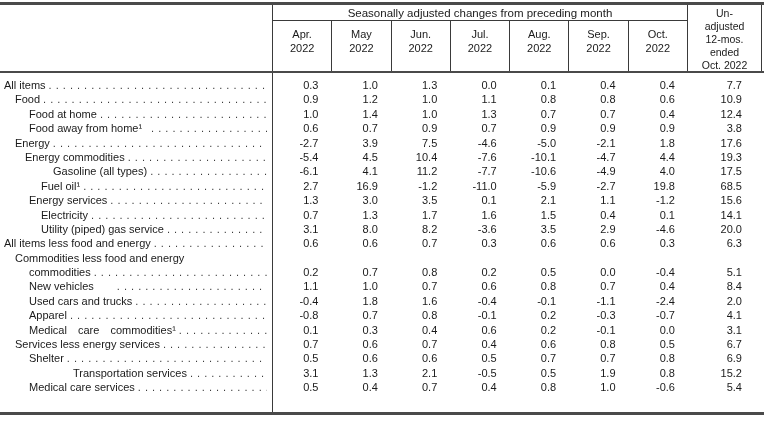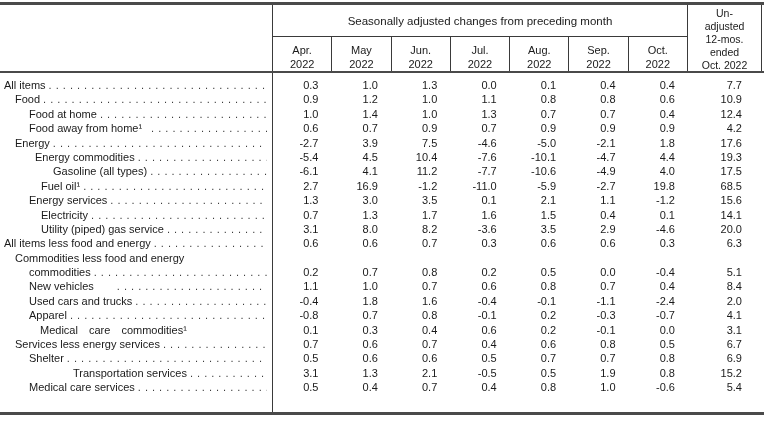--- a/index.html
+++ b/index.html
@@ -32,21 +32,21 @@
   .months-block {
     width: 416px;
     flex: none;
     display: flex;
     flex-direction: column;
     border-left: 1px solid #3a3a3a;
     border-right: 1px solid #3a3a3a;
     box-sizing: border-box;
   }
   .spanner {
-    height: 32px;
+    height: 16px;
     border-bottom: 1px solid #3a3a3a;
     display: flex;
     align-items: center;
     justify-content: center;
     font-size: 11.5px;
     box-sizing: border-box;
   }
   .month-cells { flex: 1; display: flex; }
   .month-cell {
     flex: 1;
@@ -237,41 +237,41 @@
               <span class="leader"></span>
             </div>
           </div>
           <div class="val">0.6</div>
           <div class="val">0.7</div>
           <div class="val">0.9</div>
           <div class="val">0.7</div>
           <div class="val">0.9</div>
           <div class="val">0.9</div>
           <div class="val">0.9</div>
-          <div class="val last">4.2</div>
+          <div class="val last">3.8</div>
         </div>
         <div class="row">
           <div class="stub">
             <div class="line" style="padding-left: 15px;">
               <span>Energy</span>
               <span class="leader"></span>
             </div>
           </div>
           <div class="val">-2.7</div>
           <div class="val">3.9</div>
           <div class="val">7.5</div>
           <div class="val">-4.6</div>
           <div class="val">-5.0</div>
           <div class="val">-2.1</div>
           <div class="val">1.8</div>
           <div class="val last">17.6</div>
         </div>
         <div class="row">
           <div class="stub">
-            <div class="line" style="padding-left: 35px;">
+            <div class="line" style="padding-left: 25px;">
               <span>Energy commodities</span>
               <span class="leader"></span>
             </div>
           </div>
           <div class="val">-5.4</div>
           <div class="val">4.5</div>
           <div class="val">10.4</div>
           <div class="val">-7.6</div>
           <div class="val">-10.1</div>
           <div class="val">-4.7</div>
@@ -437,21 +437,21 @@
           <div class="val">0.7</div>
           <div class="val">0.8</div>
           <div class="val">-0.1</div>
           <div class="val">0.2</div>
           <div class="val">-0.3</div>
           <div class="val">-0.7</div>
           <div class="val last">4.1</div>
         </div>
         <div class="row">
           <div class="stub">
-            <div class="line" style="padding-left: 37px; flex-direction: column;">
+            <div class="line" style="padding-left: 29px;">
               <span class="spread-label">Medical care commodities¹</span>
               <span class="leader"></span>
             </div>
           </div>
           <div class="val">0.1</div>
           <div class="val">0.3</div>
           <div class="val">0.4</div>
           <div class="val">0.6</div>
           <div class="val">0.2</div>
           <div class="val">-0.1</div>

